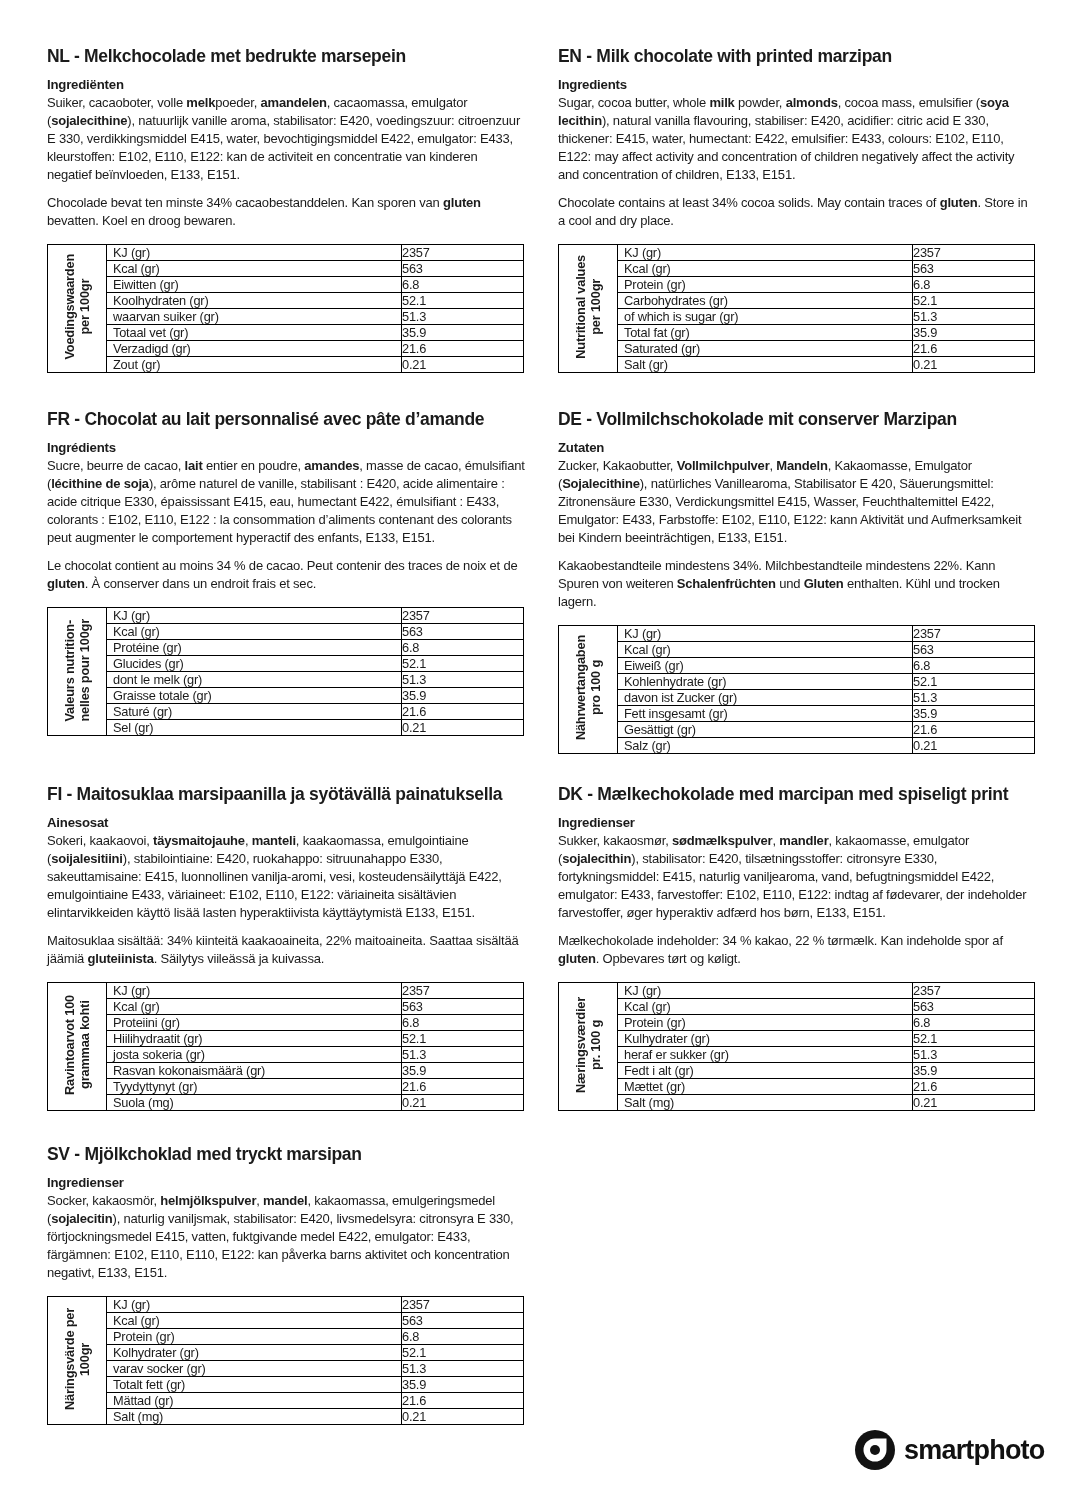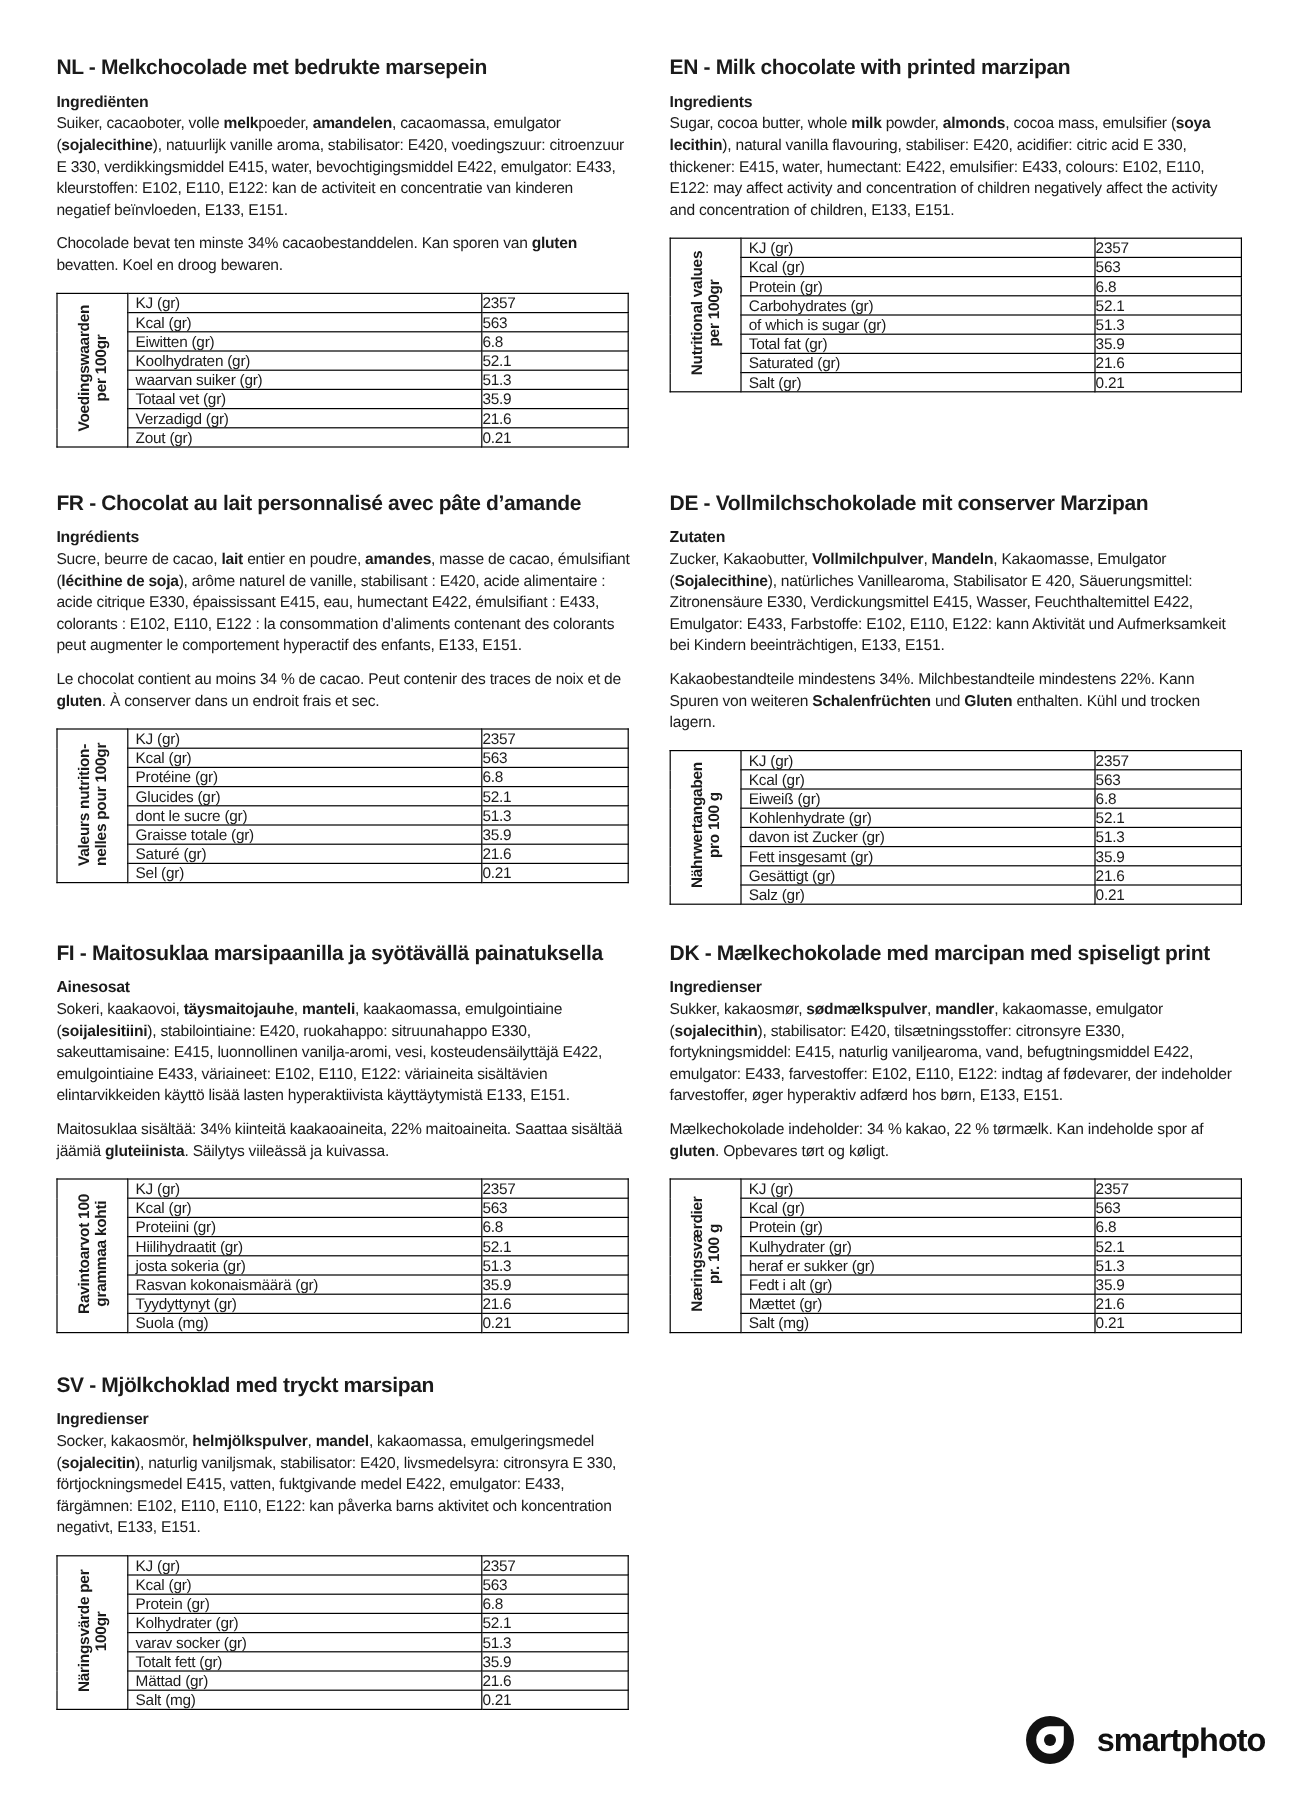--- a/index.html
+++ b/index.html
@@ -38,21 +38,21 @@
   }
   td.side-cell { width: 59px; padding: 0; text-align: center; vertical-align: middle; }
   .side-label {
     writing-mode: vertical-rl; transform: rotate(180deg);
     font-weight: 700; font-size: 12.8px; line-height: 14.5px;
     white-space: pre-line; text-align: center; display: inline-block;
     letter-spacing: -0.2px;
   }
   td.val-cell { width: 122px; text-align: left; padding: 0; }
 
-  .logo { position: absolute; left: 855px; top: 1430px; display: flex; align-items: center; gap: 19px; }
+  .logo { position: absolute; left: 855px; top: 1430px; display: flex; align-items: center; gap: 9px; }
   .logo-text { font-size: 27px; font-weight: 700; letter-spacing: -0.8px; color: #111; }
 </style>
 </head>
 <body>
 
 <div class="page">
   <div id="sections-root">
       <section class="lang-section" style="left: 47px; top: 46px;">
     <h2 class="sec-title">NL - Melkchocolade met bedrukte marsepein</h2>
     <h3 class="ing-heading">Ingrediënten</h3>
@@ -94,20 +94,21 @@
               <td>Zout (gr)</td>
               <td class="val-cell">0.21</td>
             </tr>
           </tbody>
     </table>
   </section>
       <section class="lang-section" style="left: 558px; top: 46px;">
     <h2 class="sec-title">EN - Milk chocolate with printed marzipan</h2>
     <h3 class="ing-heading">Ingredients</h3>
     <p class="ing-text">Sugar, cocoa butter, whole <b>milk</b> powder, <b>almonds</b>, cocoa mass, emulsifier (<b>soya lecithin</b>), natural vanilla flavouring, stabiliser: E420, acidifier: citric acid E 330, thickener: E415, water, humectant: E422, emulsifier: E433, colours: E102, E110, E122: may affect activity and concentration of children negatively affect the activity and concentration of children, E133, E151.</p>
+    <p class="note-text">Chocolate contains at least 34% cocoa solids. May contain traces of <b>gluten</b>. Store in a cool and dry place.</p>
     <table class="nutri-table">
       <tbody>
             <tr>
               <td class="side-cell" rowspan="8"><div class="side-label">Nutritional values
 per 100gr</div></td>
               <td>KJ (gr)</td>
               <td class="val-cell">2357</td>
             </tr>
             <tr>
               <td>Kcal (gr)</td>
@@ -159,21 +160,21 @@
             </tr>
             <tr>
               <td>Protéine (gr)</td>
               <td class="val-cell">6.8</td>
             </tr>
             <tr>
               <td>Glucides (gr)</td>
               <td class="val-cell">52.1</td>
             </tr>
             <tr>
-              <td>dont le sucre (gr)</td>
+              <td>dont le melk (gr)</td>
               <td class="val-cell">51.3</td>
             </tr>
             <tr>
               <td>Graisse totale (gr)</td>
               <td class="val-cell">35.9</td>
             </tr>
             <tr>
               <td>Saturé (gr)</td>
               <td class="val-cell">21.6</td>
             </tr>

